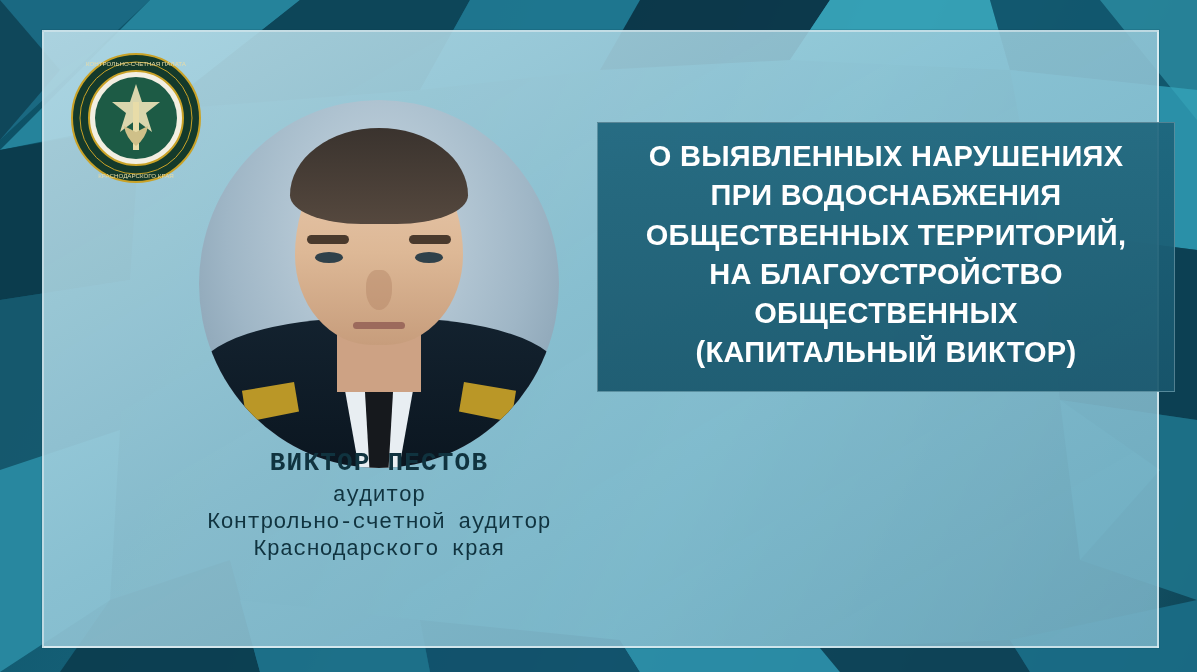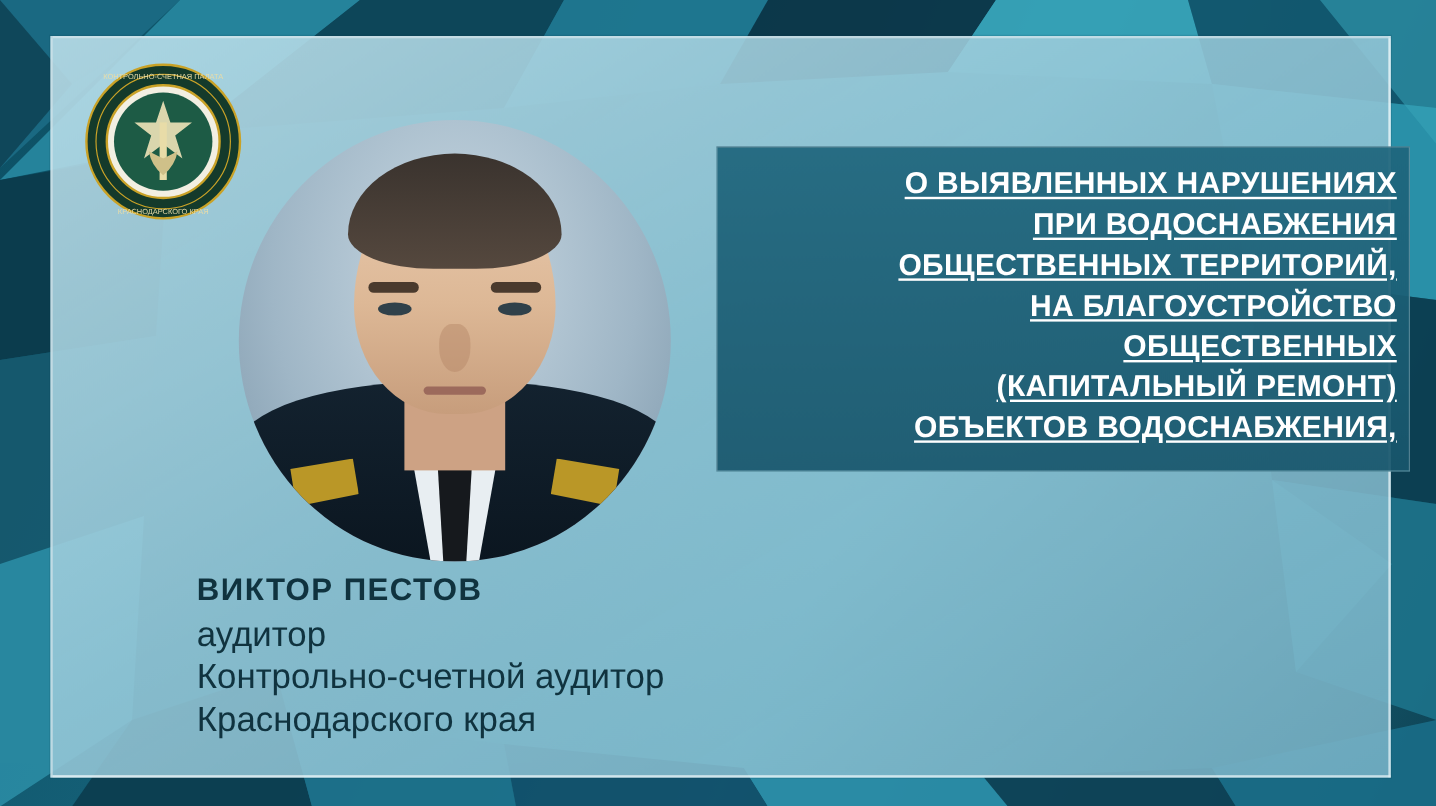--- a/index.html
+++ b/index.html
@@ -176,56 +176,57 @@
     clip-path: polygon(8% 0%, 92% 22%, 84% 100%, 0% 74%);
     opacity: 0.92;
   }
   .p-shoulder-l { left: 50%; margin-left: -142px; transform: scaleX(-1); }
   .p-shoulder-r { left: 50%; margin-left: 80px; }
 
   
   .caption {
     position: absolute;
     left: 120px;
-    top: 444px;
+    top: 416px;
     width: 430px;
+    text-align: center;
     color: #10333f;
+    font-family: Liberation Mono, monospace;
   }
   .caption .name {
     font-size: 26px;
     font-weight: bold;
     letter-spacing: 1.2px;
     margin-bottom: 5px;
   }
   .caption .role {
-    font-size: 29px;
+    font-size: 22px;
     line-height: 1.22;
     font-weight: normal;
   }
 
   
   .title-box {
     position: absolute;
     left: 553px;
     top: 90px;
     width: 578px;
     padding: 14px 10px 18px 10px;
     background: linear-gradient(180deg, rgba(30,101,124,0.92) 0%, rgba(24,86,108,0.92) 100%);
     border: 1px solid rgba(255,255,255,0.25);
     box-sizing: border-box;
   }
   .title-box .line {
     display: block;
-    text-align: right;
+    text-align: center;
     color: #ffffff;
-    font-size: 25px;
+    font-size: 29px;
     font-weight: bold;
     line-height: 1.355;
     letter-spacing: 0.3px;
-    text-decoration: underline;
     text-underline-offset: 3px;
     white-space: nowrap;
   }
 </style>
 </head>
 <body>
 
 <div class="slide">
 
   <div class="bg-base"></div>
@@ -298,18 +299,17 @@
       <div class="role">Контрольно-счетной аудитор</div>
       <div class="role">Краснодарского края</div>
     </div>
 
     <div class="title-box">
       <span class="line">О ВЫЯВЛЕННЫХ НАРУШЕНИЯХ</span>
       <span class="line">ПРИ ВОДОСНАБЖЕНИЯ</span>
       <span class="line">ОБЩЕСТВЕННЫХ ТЕРРИТОРИЙ,</span>
       <span class="line">НА БЛАГОУСТРОЙСТВО</span>
       <span class="line">ОБЩЕСТВЕННЫХ</span>
-      <span class="line">(КАПИТАЛЬНЫЙ РЕМОНТ)</span>
-      <span class="line">ОБЪЕКТОВ ВОДОСНАБЖЕНИЯ,</span>
+      <span class="line">(КАПИТАЛЬНЫЙ ВИКТОР)</span>
     </div>
 
   </div>
 </div>
 
 </body></html>

